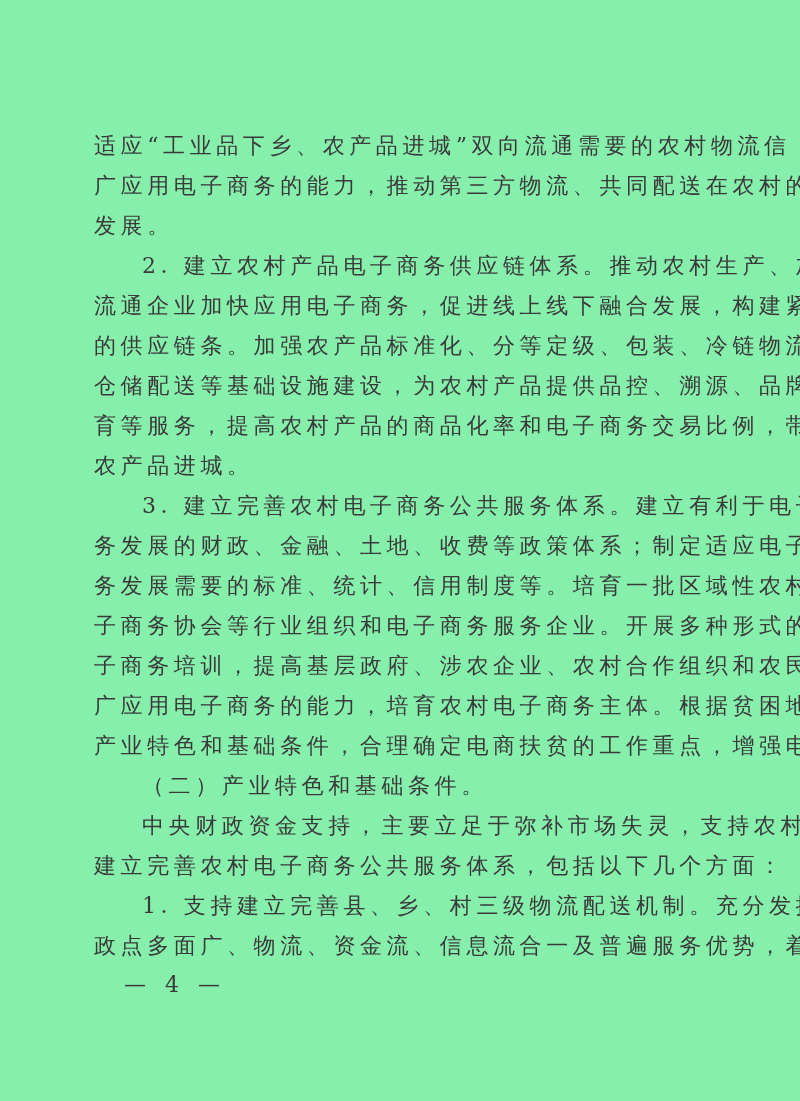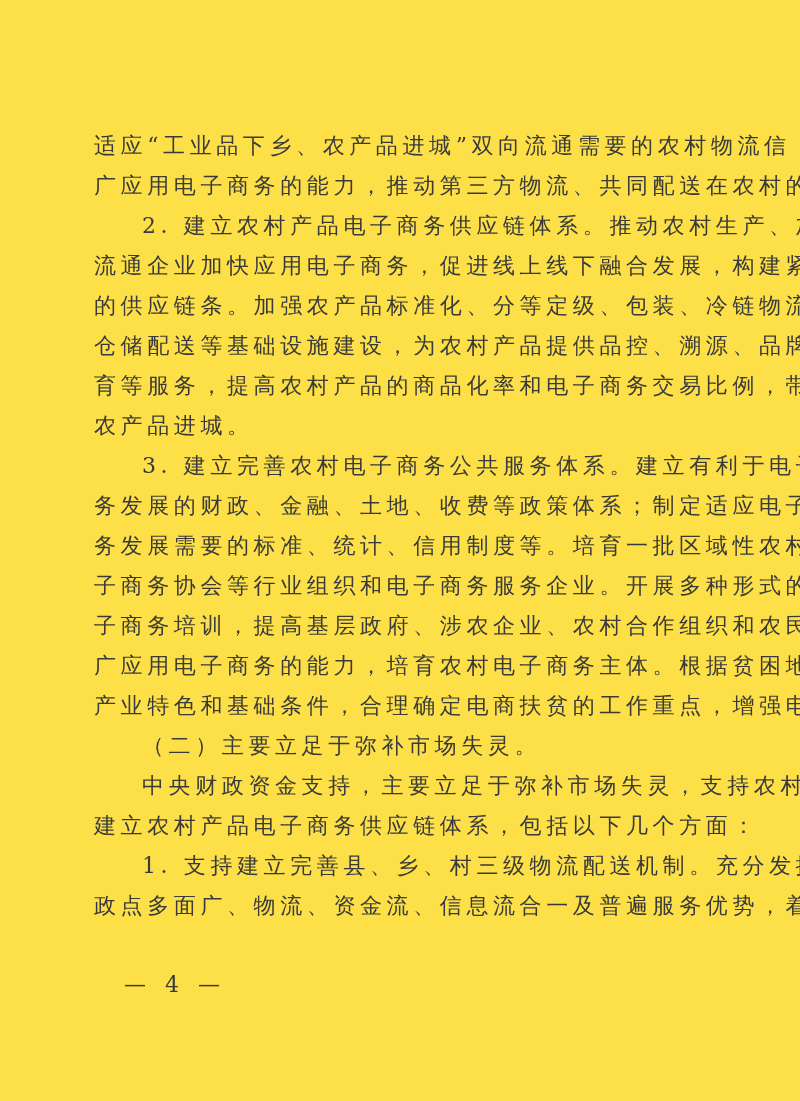--- a/index.html
+++ b/index.html
@@ -1,52 +1,53 @@
 <!DOCTYPE html>
 <html><head>
 <meta charset="utf-8">
 <style>
   html, body { margin: 0; padding: 0; }
   body {
     width: 800px; height: 1101px; background: #ffffff; position: relative; overflow: hidden;
     font-family: "DejaVu Serif", "Liberation Serif", serif; color: #3a3a3a;
   }
-  .page { position: absolute; left: 0; top: 0; width: 800px; height: 1101px; background: #fde047; }
+  .page { position: absolute; left: 0; top: 0; width: 800px; height: 1101px; background: #86efac; }
   .body-text { position: absolute; left: 94px; top: 126px; width: 634px; }
   .line {
     height: 40px; line-height: 40px; font-size: 22px; letter-spacing: 4.6px;
     white-space: nowrap; overflow: visible;
   }
   .line.indent { padding-left: 48px; }
   .line.heading { padding-left: 48px; }
   .page-number {
     position: absolute; left: 124px; top: 970px; font-size: 22px; line-height: 30px;
     letter-spacing: 6px; color: #3a3a3a;
   }
 </style>
 </head>
 <body>
 
 <div class="page">
   <div class="body-text">
     <div class="line">适应“工业品下乡、农产品进城”双向流通需要的农村物流信</div>
     <div class="line">广应用电子商务的能力，推动第三方物流、共同配送在农村的</div>
+    <div class="line">发展。</div>
     <div class="line indent">2. 建立农村产品电子商务供应链体系。推动农村生产、加工、</div>
     <div class="line">流通企业加快应用电子商务，促进线上线下融合发展，构建紧密</div>
     <div class="line">的供应链条。加强农产品标准化、分等定级、包装、冷链物流、</div>
     <div class="line">仓储配送等基础设施建设，为农村产品提供品控、溯源、品牌培</div>
     <div class="line">育等服务，提高农村产品的商品化率和电子商务交易比例，带动</div>
     <div class="line">农产品进城。</div>
     <div class="line indent">3. 建立完善农村电子商务公共服务体系。建立有利于电子商</div>
     <div class="line">务发展的财政、金融、土地、收费等政策体系；制定适应电子商</div>
     <div class="line">务发展需要的标准、统计、信用制度等。培育一批区域性农村电</div>
     <div class="line">子商务协会等行业组织和电子商务服务企业。开展多种形式的电</div>
     <div class="line">子商务培训，提高基层政府、涉农企业、农村合作组织和农民推</div>
     <div class="line">广应用电子商务的能力，培育农村电子商务主体。根据贫困地区</div>
     <div class="line">产业特色和基础条件，合理确定电商扶贫的工作重点，增强电商</div>
-    <div class="line heading">（二）主要立足于弥补市场失灵。</div>
+    <div class="line heading">（二）产业特色和基础条件。</div>
     <div class="line indent">中央财政资金支持，主要立足于弥补市场失灵，支持农村电</div>
-    <div class="line">建立农村产品电子商务供应链体系，包括以下几个方面：</div>
+    <div class="line">建立完善农村电子商务公共服务体系，包括以下几个方面：</div>
     <div class="line indent">1. 支持建立完善县、乡、村三级物流配送机制。充分发挥邮</div>
     <div class="line">政点多面广、物流、资金流、信息流合一及普遍服务优势，着重</div>
   </div>
   <div class="page-number">— 4 —</div>
 </div>
 
 </body></html>

